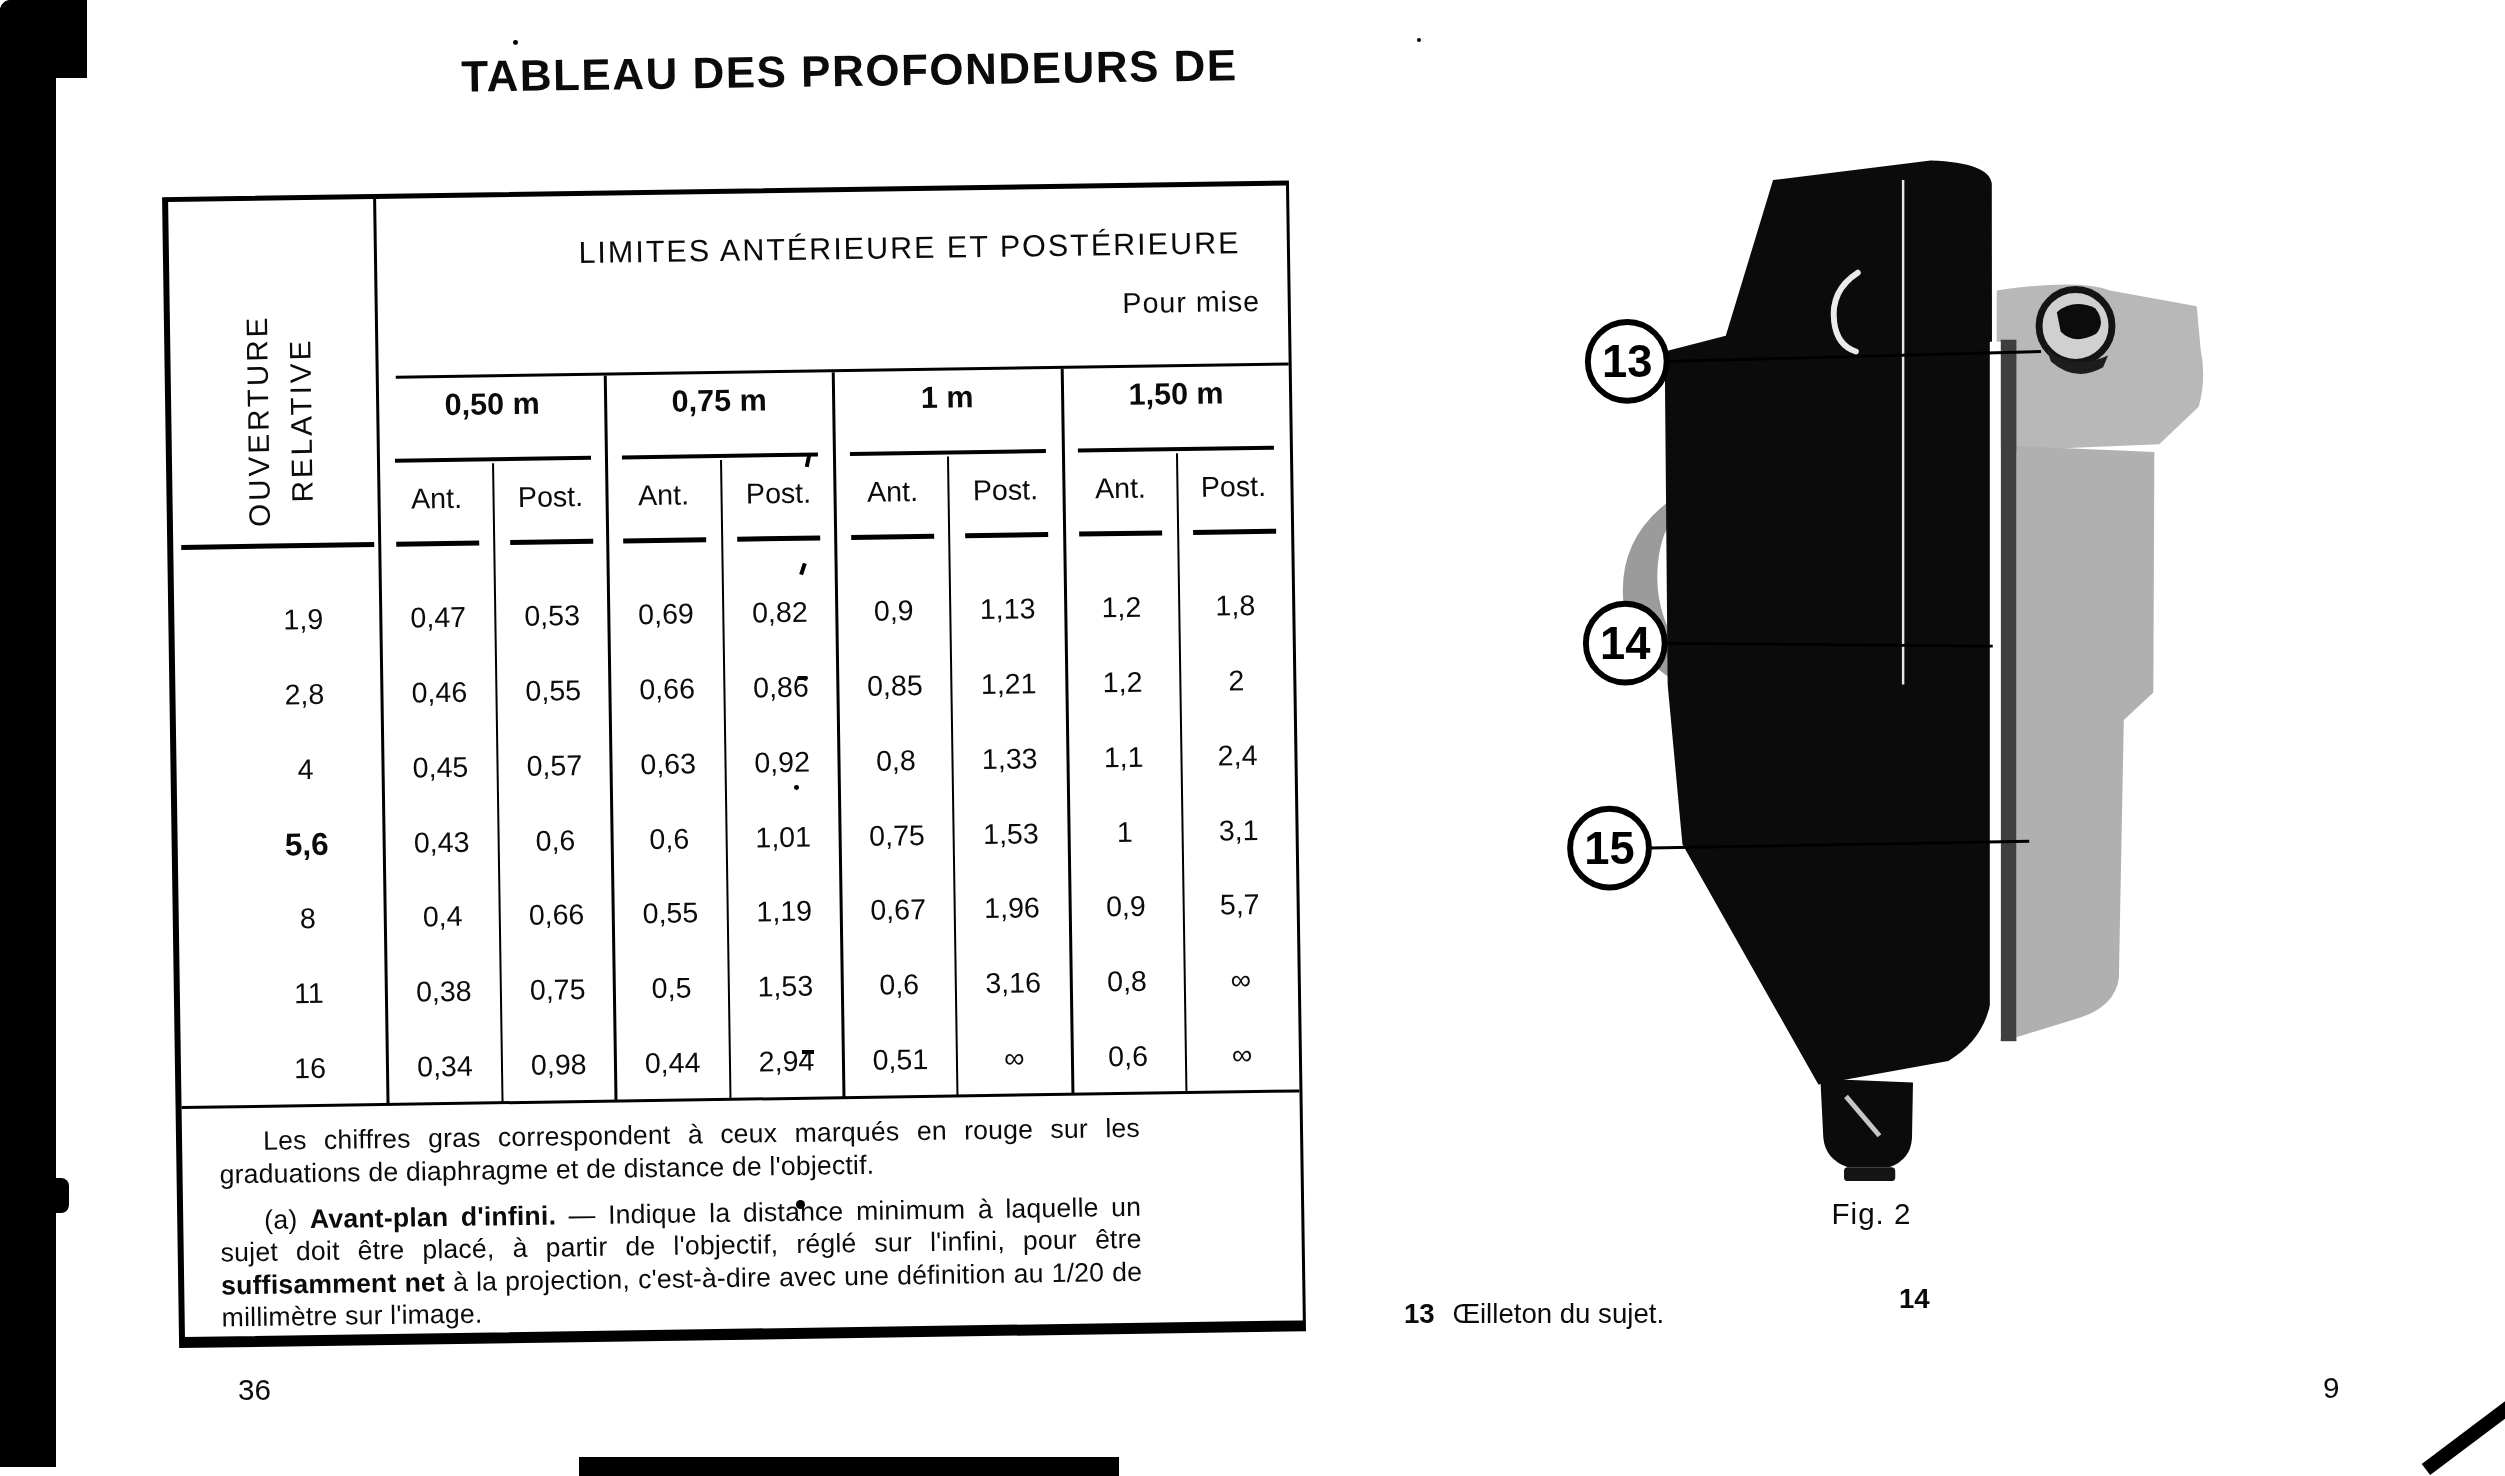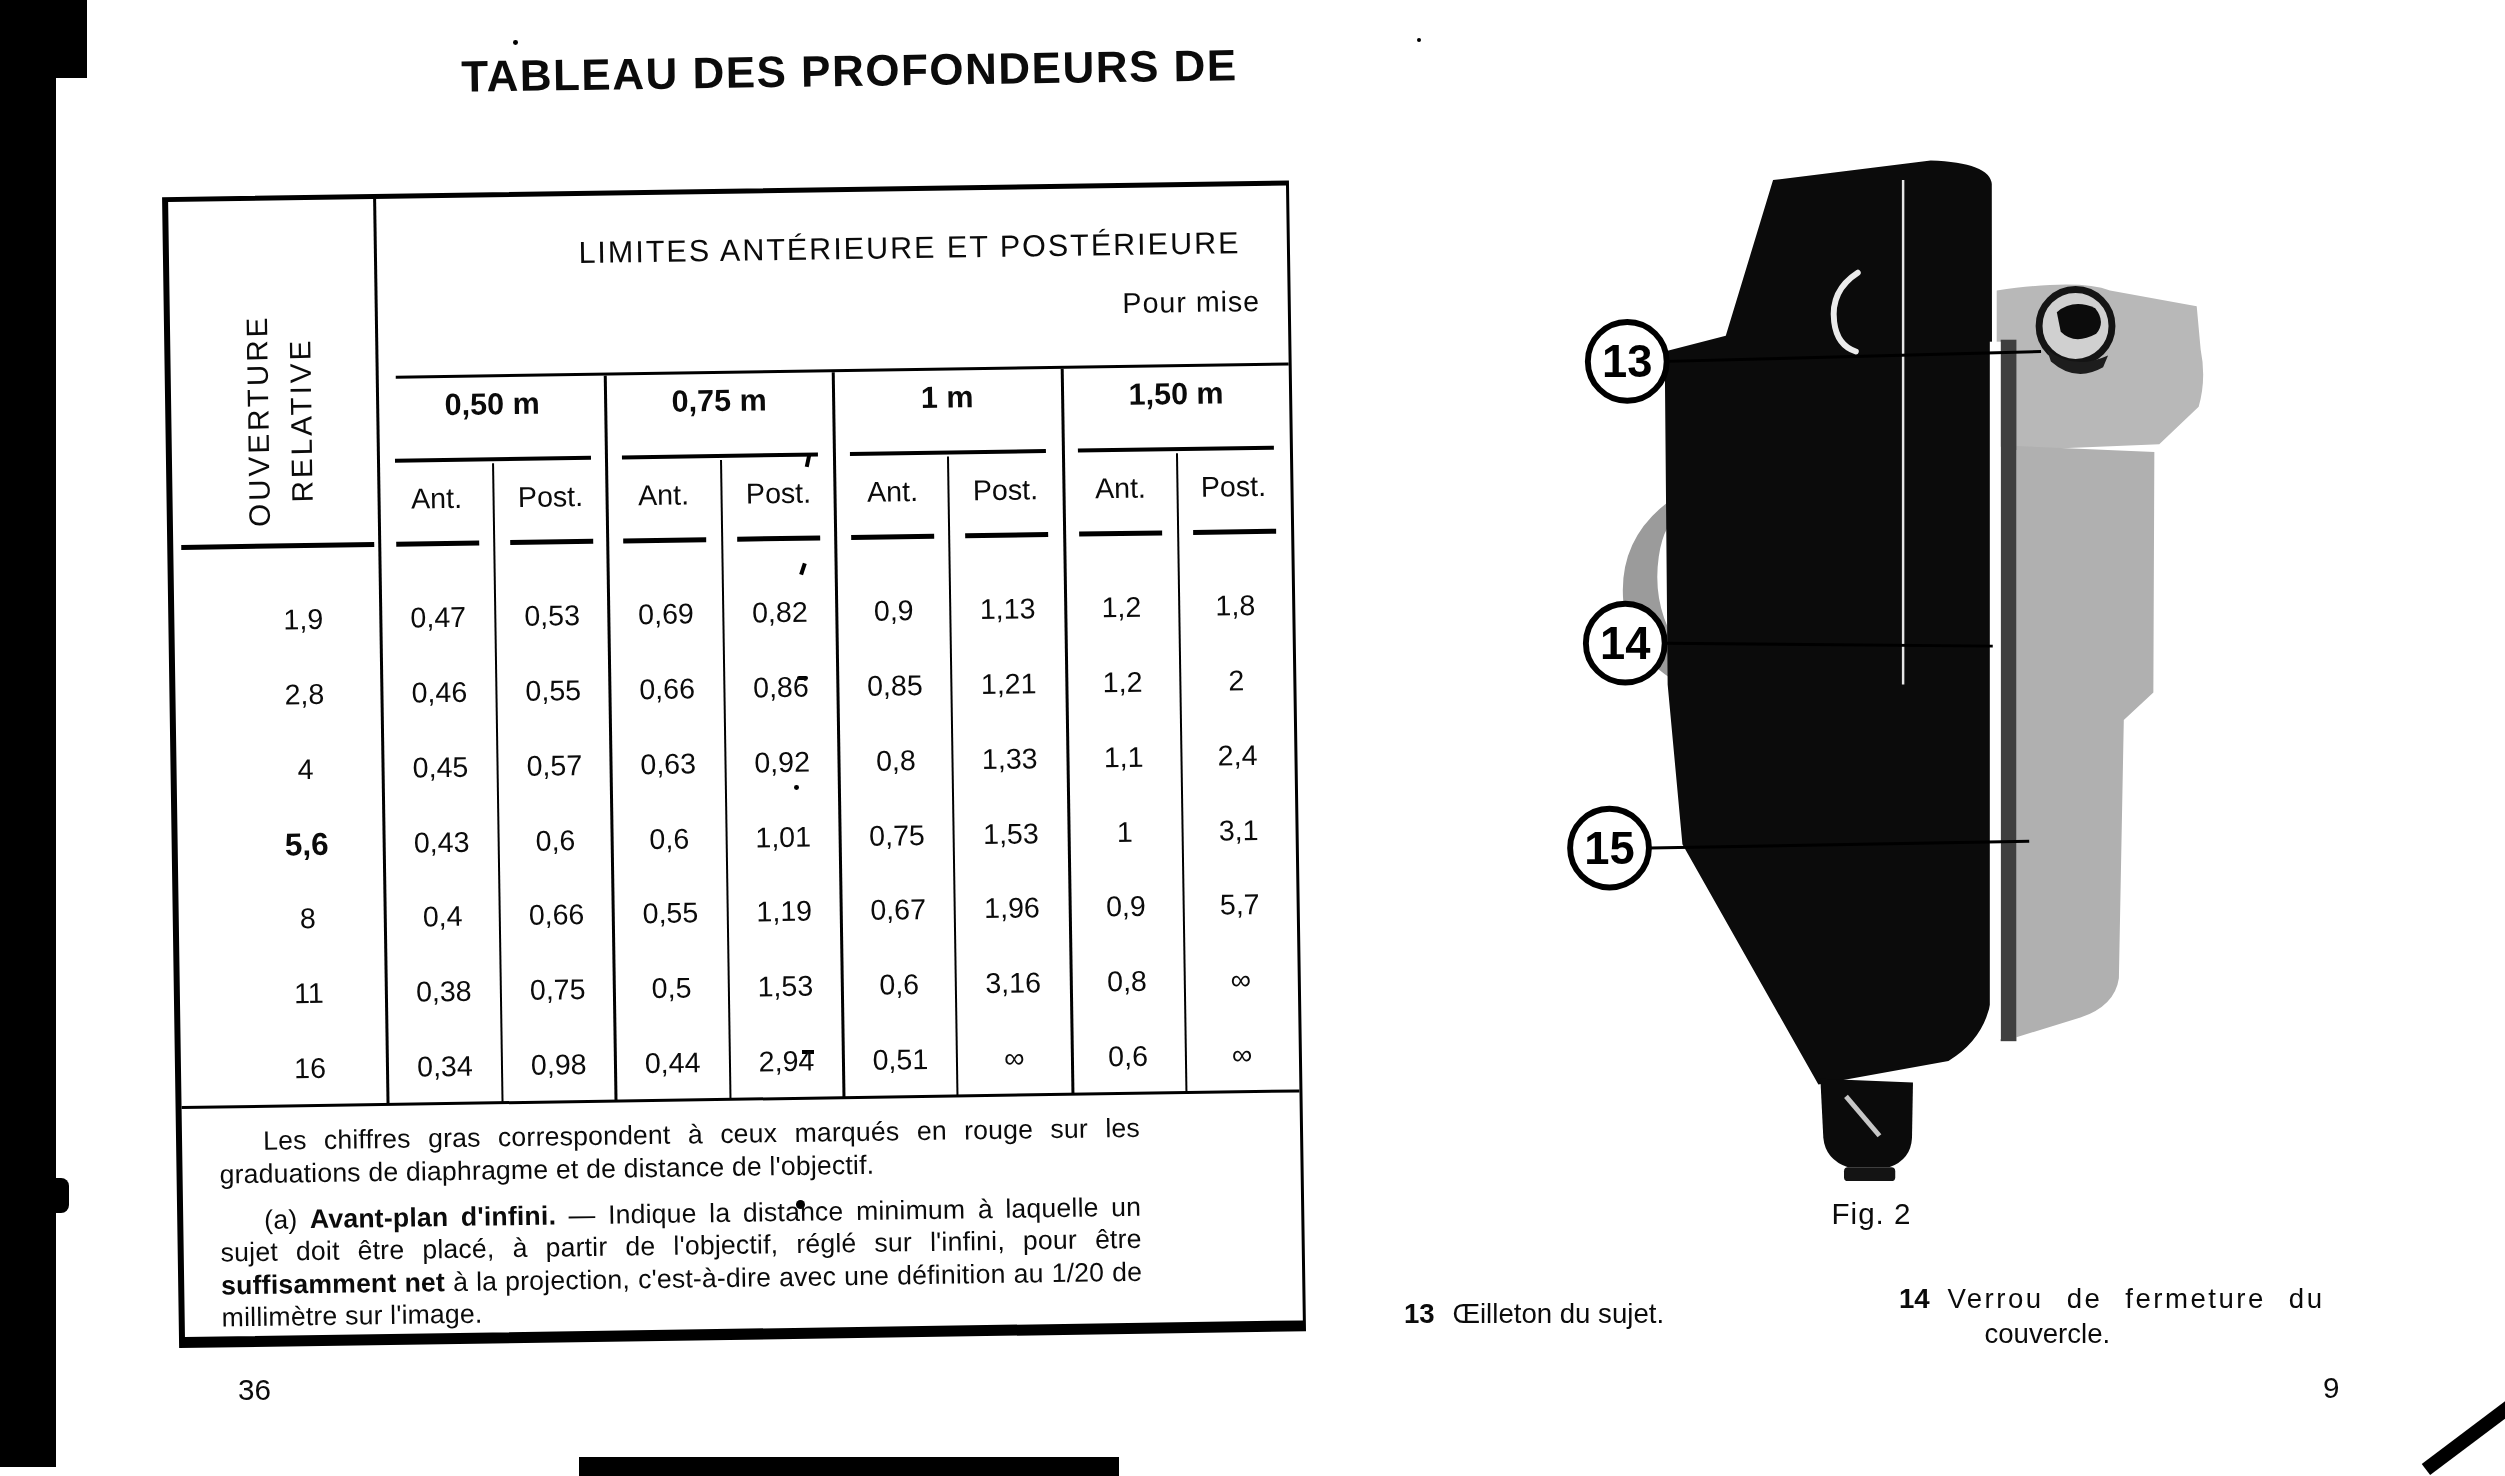--- a/index.html
+++ b/index.html
@@ -1,17 +1,17 @@
 <!DOCTYPE html>
 <html><head>
 <meta charset="utf-8">
 <style>
   html,body{margin:0;padding:0;background:#ffffff;}
   #page{position:relative;width:2505px;height:1477px;background:#ffffff;overflow:hidden;
-        font-family:"Liberation Sans","DejaVu Sans",sans-serif;color:#0b0b0b;}
+        font-family:"Liberation Sans","DejaVu Sans",sans-serif;color:#0b0b0b;border-radius:11px;}
 
   
   .ink{position:absolute;background:#000;}
   .round{border-radius:50%;}
 
   
   #left-block{position:absolute;left:0;top:0;width:1379px;height:1438px;
               transform:rotate(-0.85deg);transform-origin:650px 729px;}
 
   #page-title{position:absolute;left:471px;top:49px;width:808px;
@@ -254,23 +254,19 @@
   </svg>
 
   <div id="fig-label">Fig. 2</div>
 
   <div class="caption" id="caption-13" style="left:1404px;top:1296px;">
     <span class="num">13</span>
     <span>Œilleton du sujet.</span>
   </div>
   <div class="caption" id="caption-14" style="left:1899px;top:1281px;">
     <span class="num">14</span>
-    <span>
-      <span class="l1" style="display:block;">Verrou de fermeture du</span>
-      <span class="l2" style="display:block;">couvercle.</span>
-    </span>
   </div>
 
   <div class="pagenum" style="left:238px;top:1373px;">36</div>
   <div class="pagenum" style="left:2323px;top:1371px;">9</div>
 
 </div>
 
 
 </body></html>

